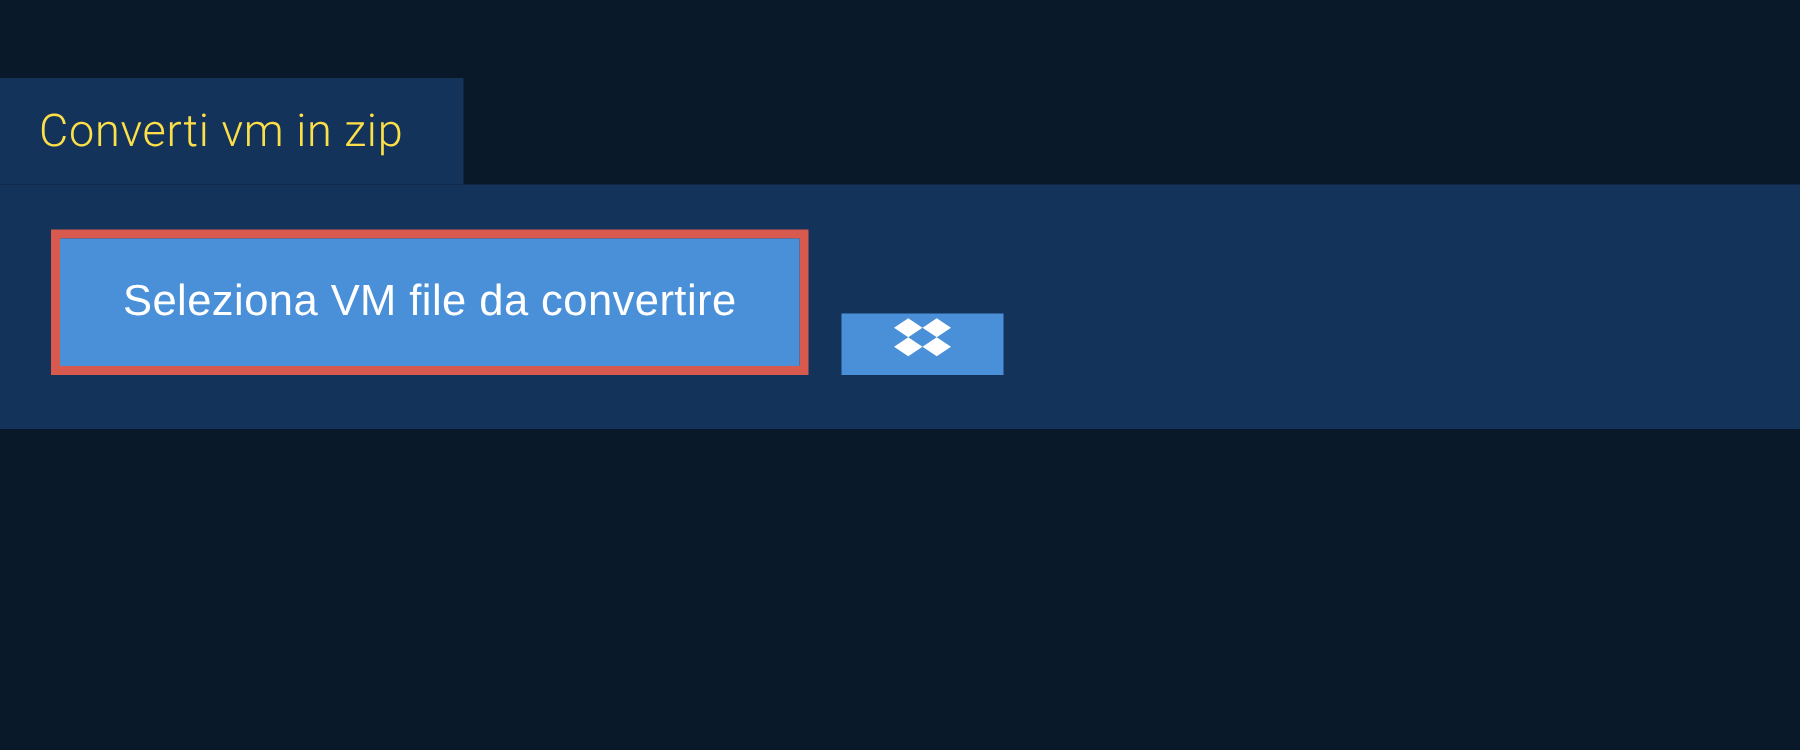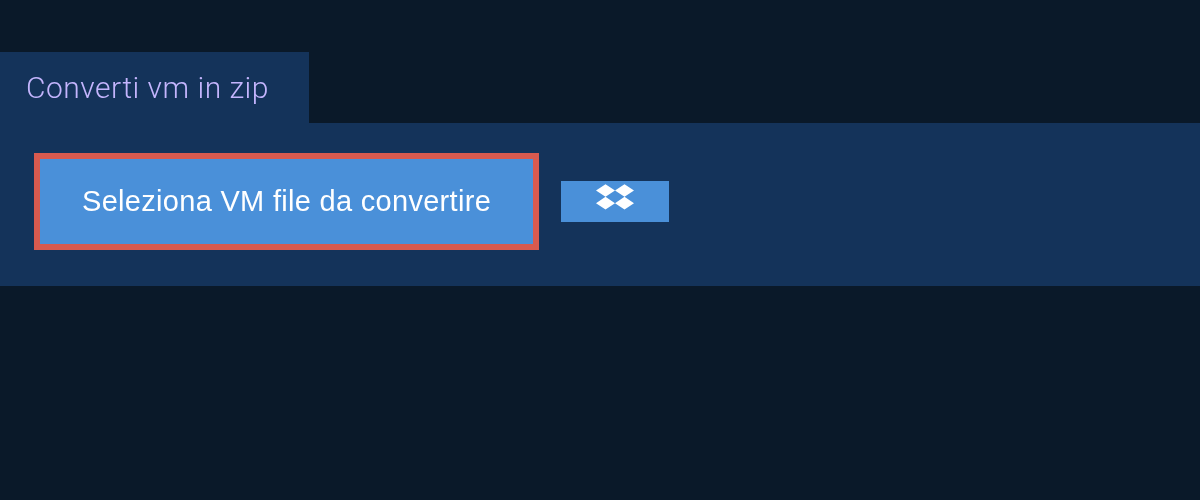--- a/index.html
+++ b/index.html
@@ -13,35 +13,35 @@
       background: #0a1929;
       font-family: -apple-system, BlinkMacSystemFont, "Segoe UI", Roboto, Helvetica, Arial, sans-serif;
       font-weight: 300;
     }
     .tab-container {
       padding-top: 52px;
     }
     .tab {
       display: inline-block;
       background: #14335a;
-      color: #c4b5fd;
+      color: #fde047;
       font-size: 30px;
       font-weight: 300;
       padding: 18px 40px 18px 26px;
       letter-spacing: 0.5px;
     }
     .panel {
       background: #14335a;
       padding: 30px 34px 36px 34px;
       width: 100%;
     }
     .button-row {
       display: flex;
       gap: 22px;
-      align-items: center;
+      align-items: flex-end;
     }
     .select-button-wrap {
       border: 6px solid #d85a4f;
       display: inline-block;
     }
     .select-button {
       background: #4a90d9;
       color: #ffffff;
       font-size: 29px;
       font-weight: 300;

